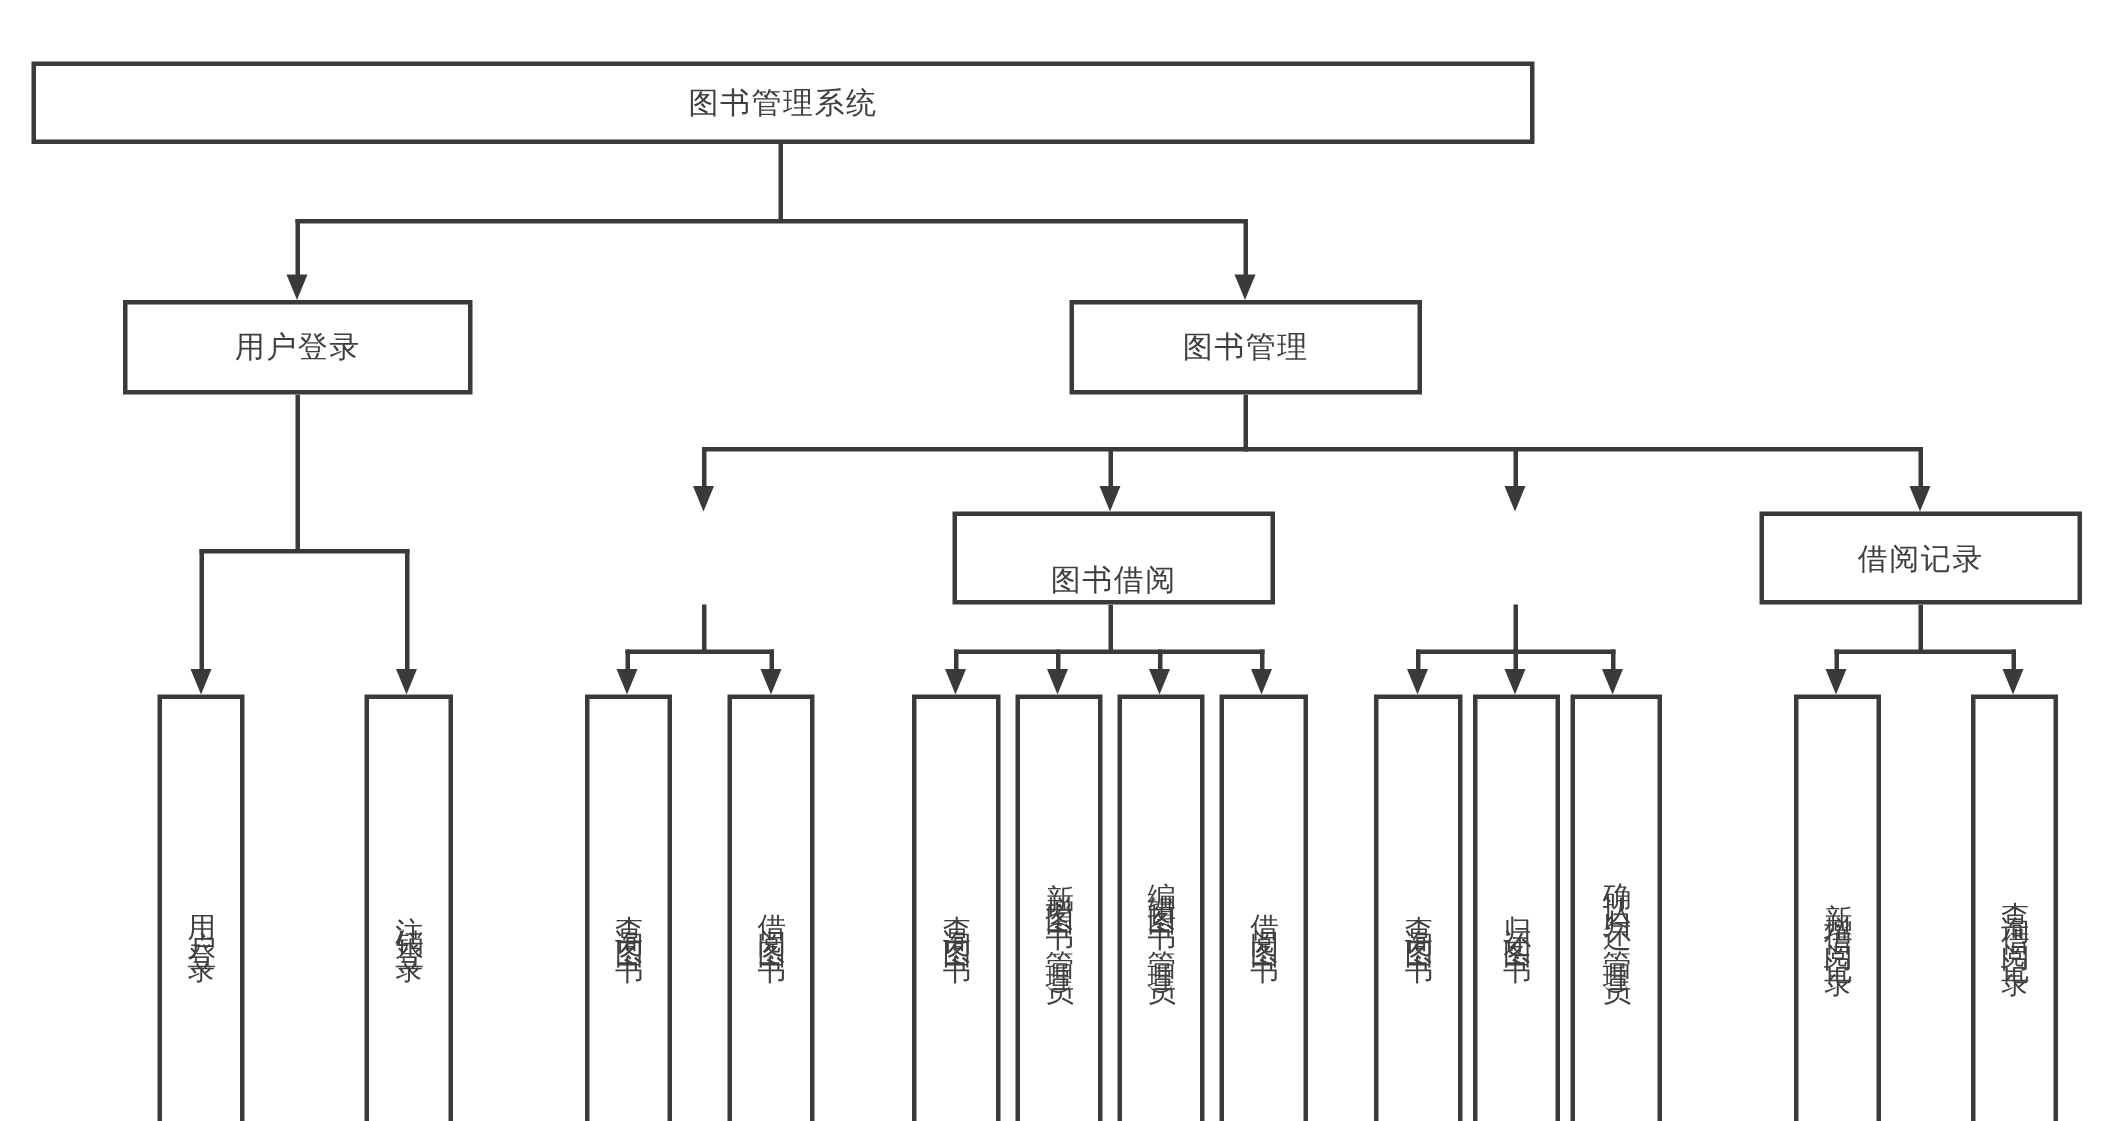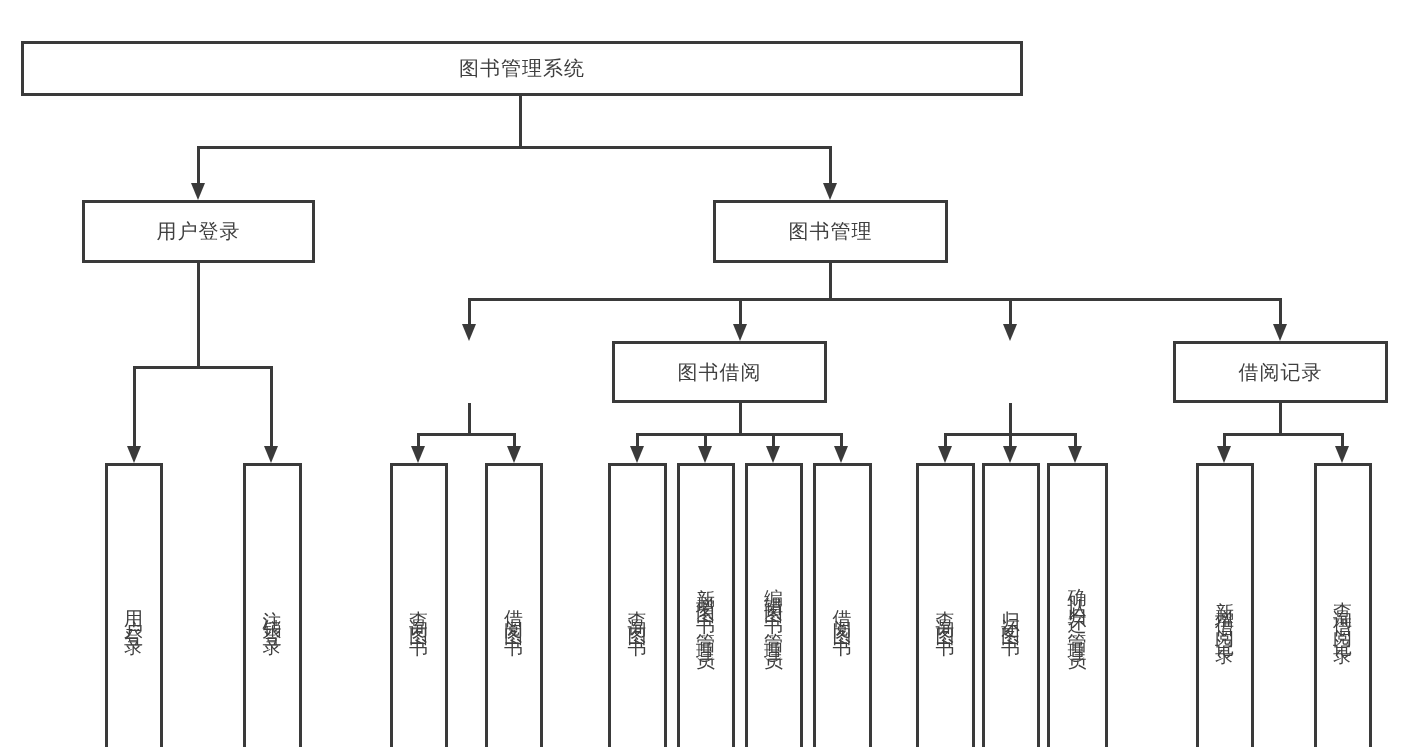--- a/index.html
+++ b/index.html
@@ -129,21 +129,21 @@
     <span>图书管理系统</span>
   </div>
 
   <div class="box lvl" style="left:82px;top:172px;width:233px;height:63px;">
     <span>用户登录</span>
   </div>
   <div class="box lvl" style="left:713px;top:172px;width:235px;height:63px;">
     <span>图书管理</span>
   </div>
 
-  <div class="box lvl" style="left:612px;top:313px;width:215px;height:62px;">
+  <div class="box lvl" style="left:635px;top:313px;width:215px;height:62px;align-items:flex-end;">
     <span>图书借阅</span>
   </div>
   <div class="box lvl" style="left:1173px;top:313px;width:215px;height:62px;">
     <span>借阅记录</span>
   </div>
 
   <div class="box leaf" style="left:105px;top:435px;width:58px;height:300px;">
     <span>用户登录</span>
   </div>
   <div class="box leaf" style="left:243px;top:435px;width:59px;height:300px;">

